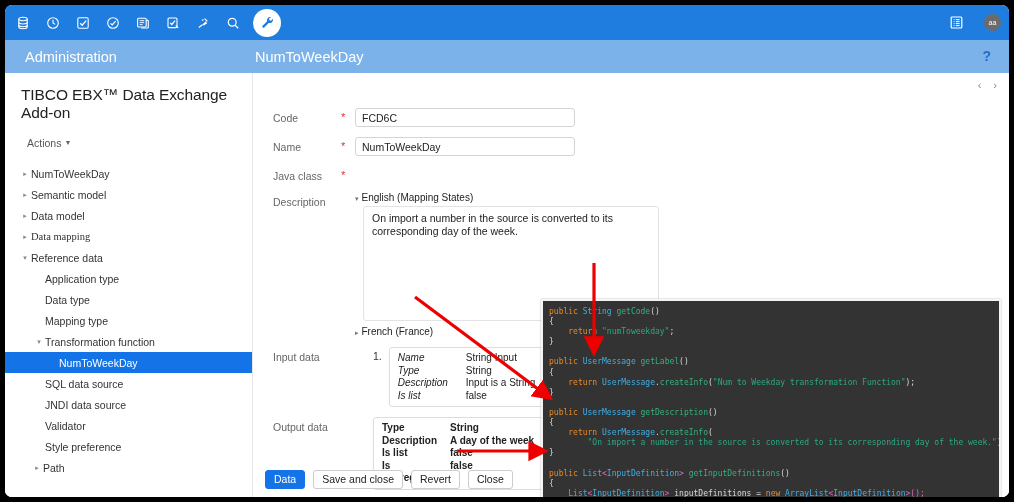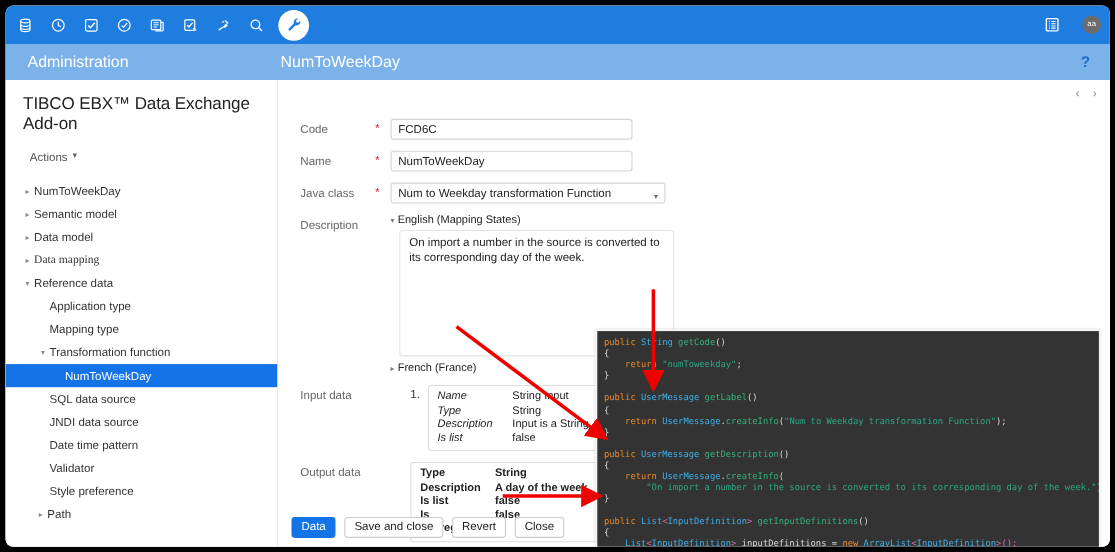--- a/index.html
+++ b/index.html
@@ -191,21 +191,21 @@
     position: absolute; right: 6px; top: 4px;
     font-size: 7px; color: #666;
   }
   .loc-head {
     font-size: 10px; color: #222;
     margin-bottom: 3px;
     cursor: pointer;
   }
   .loc-head .arr { font-size: 7px; color: #777; margin-right: 3px; }
   .descbox {
-    width: 250px; height: 115px;
+    width: 296px; height: 115px;
     border: 1px solid #e3e3e3;
     border-radius: 3px;
     background: #fff;
     font-size: 10.5px;
     color: #222;
     padding: 5px 8px;
     line-height: 13px;
     margin-left: 8px;
   }
   .loc-fr { font-size: 10px; color: #222; margin-top: 5px; cursor: pointer; }
@@ -394,41 +394,41 @@
             <div class="tnode" style="padding-left: 14px;">
               <span class="arr">▾</span>
               <span>Reference data</span>
             </div>
             <div class="tnode" style="padding-left: 28px;">
               <span class="arr"></span>
               <span>Application type</span>
             </div>
             <div class="tnode" style="padding-left: 28px;">
               <span class="arr"></span>
+              <span>Data type</span>
+            </div>
+            <div class="tnode" style="padding-left: 28px;">
+              <span class="arr"></span>
               <span>Mapping type</span>
             </div>
             <div class="tnode" style="padding-left: 28px;">
               <span class="arr">▾</span>
               <span>Transformation function</span>
             </div>
             <div class="tnode sel" style="padding-left: 42px;">
               <span class="arr"></span>
               <span>NumToWeekDay</span>
             </div>
             <div class="tnode" style="padding-left: 28px;">
               <span class="arr"></span>
               <span>SQL data source</span>
             </div>
             <div class="tnode" style="padding-left: 28px;">
               <span class="arr"></span>
               <span>JNDI data source</span>
-            </div>
-            <div class="tnode" style="padding-left: 28px;">
-              <span class="arr"></span>
-              <span>Date time pattern</span>
             </div>
             <div class="tnode" style="padding-left: 28px;">
               <span class="arr"></span>
               <span>Validator</span>
             </div>
             <div class="tnode" style="padding-left: 28px;">
               <span class="arr"></span>
               <span>Style preference</span>
             </div>
             <div class="tnode" style="padding-left: 14px; margin-left: 12px;">
@@ -458,26 +458,20 @@
             <div class="flabel">Name</div>
             <div class="req">*</div>
             <div class="fctrl">
               <div class="inp">NumToWeekDay</div>
             </div>
           </div>
 
           <div class="frow">
             <div class="flabel">Java class</div>
             <div class="req">*</div>
-            <div class="fctrl">
-              <div class="sel-ctrl">
-                <span>Num to Weekday transformation Function</span>
-                <span class="cv">▾</span>
-              </div>
-            </div>
           </div>
 
           <div class="frow" style="margin-top:6px">
             <div class="flabel">Description</div>
             <div class="req"></div>
             <div class="fctrl">
               <div class="loc-head">
                 <span class="arr">▾</span><span>English (Mapping States)</span>
               </div>
               <div class="descbox">On import a number in the source is converted to its corresponding day of the week.</div>

